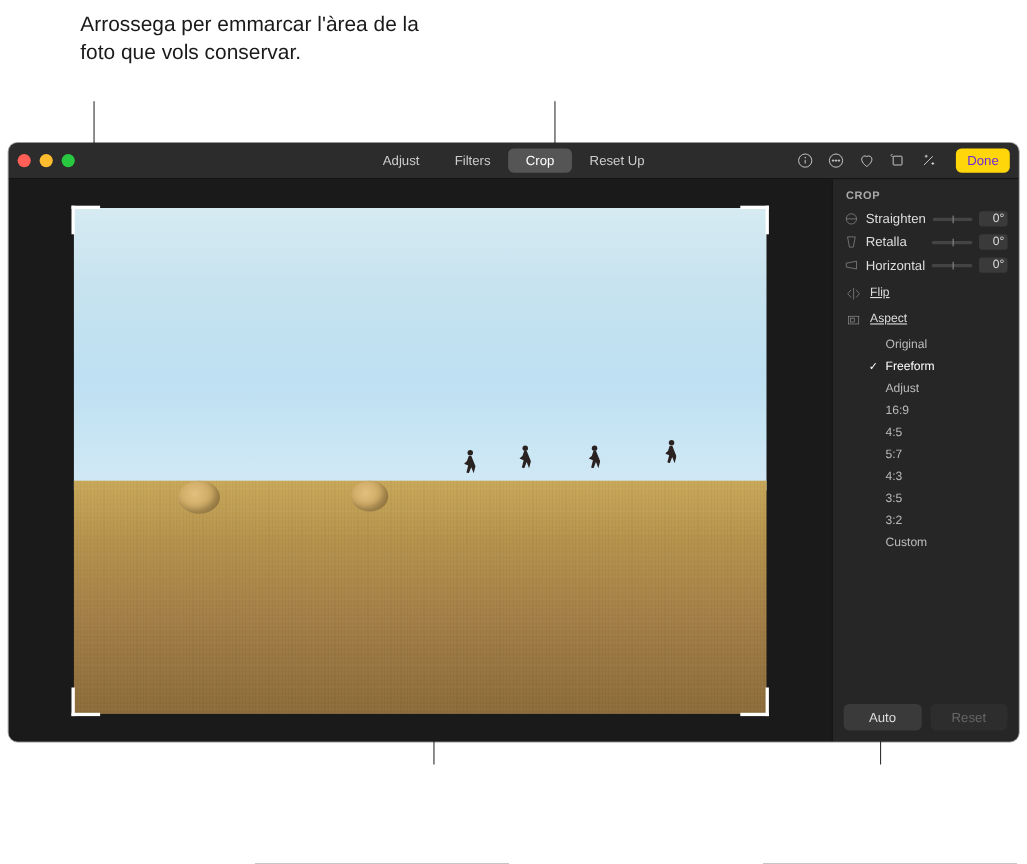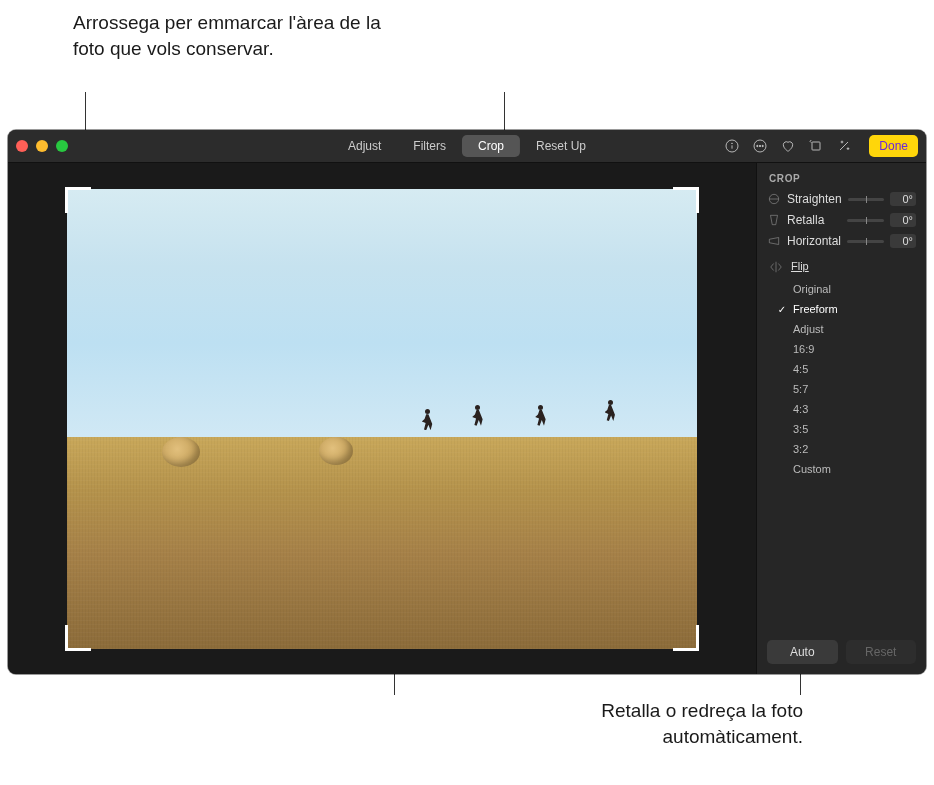--- a/index.html
+++ b/index.html
@@ -80,21 +80,21 @@
   .slider-icon { width: 14px; height: 14px; display:flex; align-items:center; justify-content:center; color:#999; flex-shrink:0; }
   .slider-icon svg { width:14px; height:14px; stroke: currentColor; fill: currentColor; }
   .slider-label { font-size: 12px; color: #ddd; flex-shrink:0; min-width:54px; }
   .slider-track { flex:1; height: 3px; background: #444; border-radius: 2px; position:relative; }
   .slider-center { position:absolute; left:50%; top:-2px; width:1px; height:7px; background:#888; }
   .slider-value {
     width: 26px; text-align: right; font-size: 11px; color: #ddd;
     background: #3a3a3a; border-radius: 3px; padding: 1px 3px; flex-shrink:0;
   }
   .side-item { display:flex; align-items:flex-start; gap:8px; font-size:11px; color:#ddd; padding:5px 2px; cursor:pointer;text-decoration:underline; }
-  .aspect-list { margin-left: 8px; }
+  .aspect-list { margin-left: 20px; }
   .aspect-item { display:flex; align-items:center; gap:6px; font-size:11px; color:#bbb; padding:4px 2px; cursor:pointer; }
   .aspect-item.selected { color:#fff; }
   .aspect-check { width:10px; text-align:center; color:#fff; visibility:hidden; font-size:10px;}
   .aspect-item.selected .aspect-check { visibility:visible; }
 
   .footer { margin-top:auto; display:flex; gap:8px; padding:4px 0 2px;justify-content:space-between; }
   .footer-btn {
     flex:1; font-size:12px; color:#ddd; background:#3a3a3a; border-radius:5px;
     text-align:center; padding:5px 0; cursor:pointer;
   }
@@ -105,21 +105,20 @@
 
 <div class="canvas">
 
   <div class="callout" style="left:73px; top:10px; width:310px;">Arrossega per emmarcar l'àrea de la foto que vols conservar.</div>
   <div class="callout-line" style="left:85px; top:92px; width:1px; height:69px;"></div>
 
   <div class="callout-line" style="left:504px; top:92px; width:1px; height:43px;"></div>
 
   <div class="callout-line" style="left:394px; top:645px; width:1px; height:50px;"></div>
 
-  <div class="callout" style="left:543px; top:698px; width:260px; text-align:right;">Retalla o redreça la foto automàticament.</div>
   <div class="callout-line" style="left:800px; top:674px; width:1px; height:21px;"></div>
 
   <div class="app">
 
     <div class="toolbar">
       <div class="traffic">
         <div class="dot close"></div>
         <div class="dot min"></div>
         <div class="dot max"></div>
       </div>
@@ -235,20 +234,29 @@
 
         <div class="side-item">
           <span class="slider-icon">
               <svg viewBox="0 0 24 24">
                 <path d="M12 3v18M8 6l-5 6 5 6M16 6l5 6-5 6" fill="none" stroke="currentColor"></path>
               </svg>
             </span>
           <span>Flip</span>
         </div>
 
+        <div class="side-item">
+          <span class="slider-icon">
+              <svg viewBox="0 0 24 24">
+                <rect x="4" y="6" width="16" height="12" fill="none" stroke="currentColor"></rect>
+                <rect x="7" y="9" width="6" height="6" fill="none" stroke="currentColor"></rect>
+              </svg>
+            </span>
+          <span>Aspect</span>
+        </div>
 
         <div class="aspect-list">
           <div class="aspect-item">
               <span class="aspect-check">✓</span>
               <span>Original</span>
             </div>
           <div class="aspect-item selected">
               <span class="aspect-check">✓</span>
               <span>Freeform</span>
             </div>

